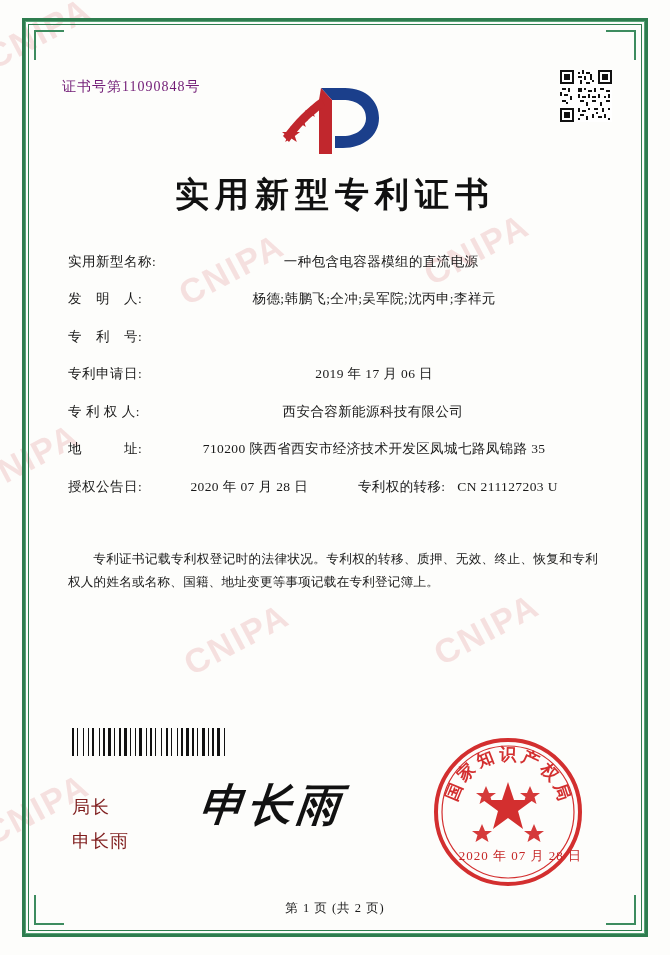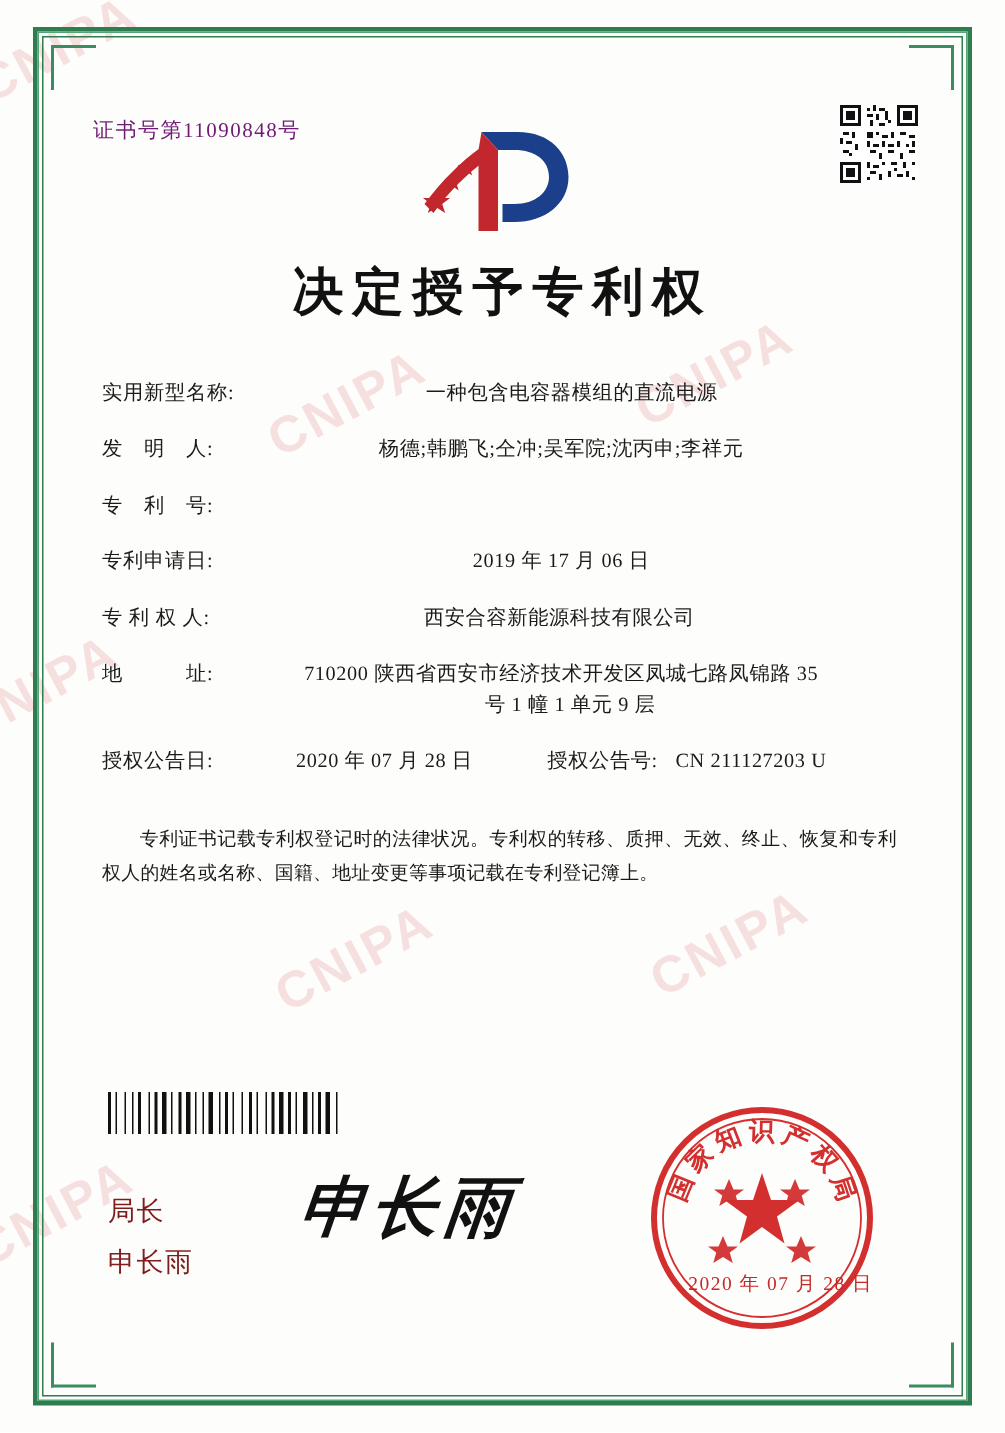--- a/index.html
+++ b/index.html
@@ -320,21 +320,21 @@
       <path d="M46 8 L57 20 L57 74 L44 74 L44 20 Z" fill="#c1272d"></path>
       <path d="M8 56 C20 40 32 28 46 18 L50 26 C36 36 24 48 14 62 Z" fill="#c1272d"></path>
       <g fill="#c1272d">
         <polygon points="16,46 18.5,52 25,52 19.8,56 21.8,62 16,58.3 10.2,62 12.2,56 7,52 13.5,52"></polygon>
         <polygon points="27,36 28.6,40 33,40 29.4,42.6 30.8,47 27,44.4 23.2,47 24.6,42.6 21,40 25.4,40"></polygon>
         <polygon points="36,26 37.5,30 42,30 38.4,32.6 39.8,37 36,34.4 32.2,37 33.6,32.6 30,30 34.5,30"></polygon>
       </g>
     </svg>
   </div>
 
-  <div class="title">决定授予专利权</div>
+  <div class="title">实用新型专利证书</div>
 
   <div class="fields">
 
     <div class="field-row">
       <span class="field-label">实用新型名称:</span>
       <span class="field-value">一种包含电容器模组的直流电源</span>
     </div>
 
     <div class="field-row">
       <span class="field-label">发　明　人:</span>
@@ -352,29 +352,28 @@
 
     <div class="field-row">
       <span class="field-label">专 利 权 人:</span>
       <span class="field-value">西安合容新能源科技有限公司</span>
     </div>
 
     <div class="field-row">
       <span class="field-label">地　　　址:</span>
       <span class="field-value">
         <span>710200 陕西省西安市经济技术开发区凤城七路凤锦路 35</span>
-        <span class="cont">号 1 幢 1 单元 9 层</span>
       </span>
     </div>
 
     <div class="field-row">
       <span class="field-label">授权公告日:</span>
       <span class="field-value">
         <span>2020 年 07 月 28 日</span>
-        <span class="inline-extra">授权公告号:</span>
+        <span class="inline-extra">专利权的转移:</span>
         <span style="margin-left:8px;">CN 211127203 U</span>
       </span>
     </div>
 
   </div>
 
   <div class="paragraphs">
     <p>专利证书记载专利权登记时的法律状况。专利权的转移、质押、无效、终止、恢复和专利权人的姓名或名称、国籍、地址变更等事项记载在专利登记簿上。</p>
   </div>
 
@@ -519,14 +518,15 @@
         <polygon points="102,88 105,95 112,95 106.5,99 108.5,106 102,102 95.5,106 97.5,99 92,95 99,95" opacity="0.95"></polygon>
       </g>
       <path id="arcTop" d="M 76,16 m -52,60 a 52,52 0 1 1 104,0" fill="none"></path>
       <text fill="#d32f2f" font-size="17" font-weight="bold" font-family="'Liberation Serif',serif" letter-spacing="4">
         <textPath href="#arcTop" startOffset="6%">国家知识产权局</textPath>
       </text>
     </svg>
   </div>
   <div class="seal-date">2020 年 07 月 28 日</div>
 
+  <div class="footer">第 1 页 (共 2 页)</div>
 
 </div>
 
 </body></html>

